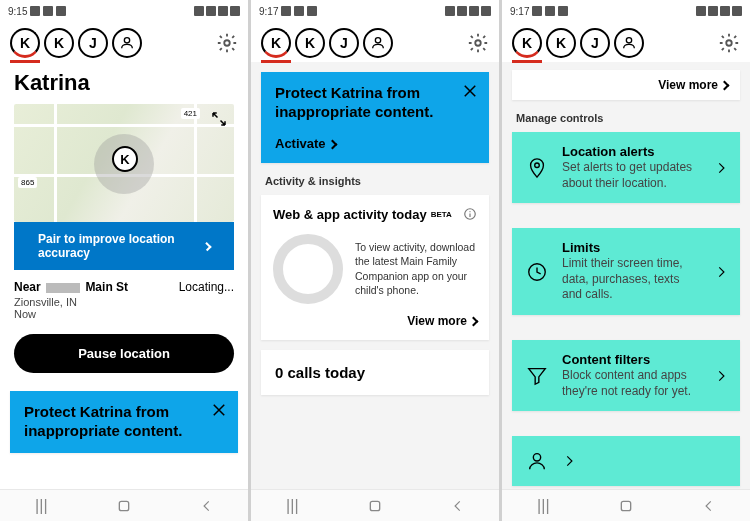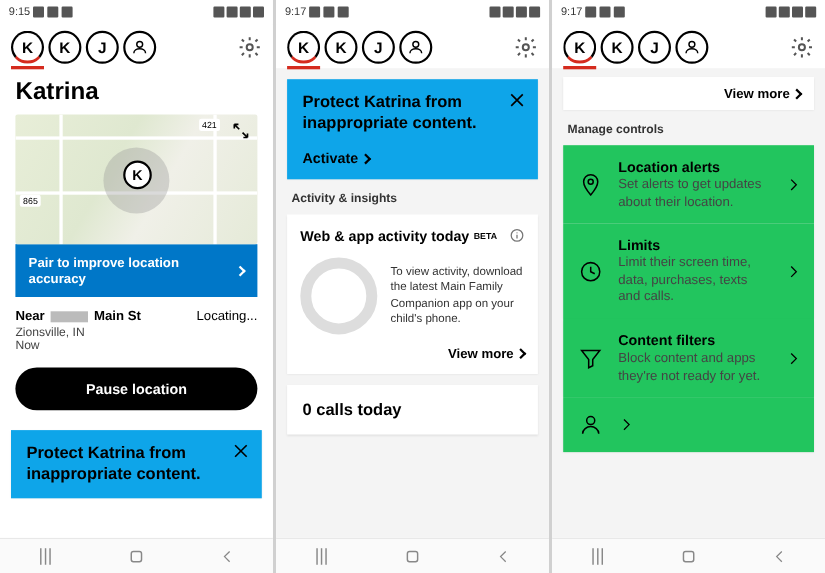--- a/index.html
+++ b/index.html
@@ -21,21 +21,21 @@
 .map-road { position: absolute; background: #fff; }
 .r1 { top: 20px; left: 0; right: 0; height: 3px; }
 .r2 { top: 70px; left: 0; right: 0; height: 3px; }
 .r3 { left: 40px; top: 0; bottom: 0; width: 3px; }
 .r4 { left: 180px; top: 0; bottom: 0; width: 3px; }
 .map-circle { position: absolute; top: 30px; left: 80px; width: 60px; height: 60px; border-radius: 50%; background: rgba(150,150,150,0.35); }
 .map-pin { position: absolute; top: 42px; left: 98px; width: 26px; height: 26px; border: 2px solid #000; border-radius: 50%; background: #fff; display: flex; align-items: center; justify-content: center; font-weight: 800; font-size: 13px; }
 .map-expand { position: absolute; top: 6px; right: 6px; width: 18px; height: 18px; }
 .map-shield { position: absolute; top: 4px; right: 34px; font-size: 8px; background: #fff; padding: 1px 3px; border-radius: 2px; }
 .map-shield2 { position: absolute; bottom: 34px; left: 4px; font-size: 8px; background: #fff; padding: 1px 3px; border-radius: 2px; }
-.blue-bar { margin: 0 14px; background: #0077c8; color: #fff; padding: 10px 12px; font-weight: 700; font-size: 12px; display: flex; align-items: center; justify-content: space-between; cursor: pointer; }
+.blue-bar { margin: 0 14px; background: #0077c8; color: #fff; padding: 10px 24px; font-weight: 700; font-size: 12px; display: flex; align-items: center; justify-content: space-between; cursor: pointer; }
 .loc-block { margin: 10px 14px 0; font-size: 12px; }
 .loc-near { display: flex; justify-content: space-between; font-weight: 700; }
 .loc-redact { display: inline-block; width: 34px; height: 10px; background: #bbb; vertical-align: middle; margin: 0 2px; }
 .loc-city { font-size: 11px; color: #444; margin-top: 2px; }
 .loc-now { font-size: 11px; color: #444; }
 .pause-btn { margin: 14px 14px 10px; background: #000; color: #fff; border-radius: 24px; padding: 12px; text-align: center; font-weight: 700; font-size: 13px; cursor: pointer; }
 .card { background: #0ea5e9; margin: 10px 10px 0; padding: 12px 14px; box-shadow: 0 1px 2px rgba(0,0,0,0.08); position: relative; }
 .card-title { font-weight: 800; font-size: 15px; line-height: 1.25; padding-right: 22px; }
 .card-close { position: absolute; top: 10px; right: 10px; width: 18px; height: 18px; cursor: pointer; }
 .card-action { text-align: left; font-weight: 700; font-size: 13px; margin-top: 14px; cursor: pointer; }
@@ -43,21 +43,21 @@
 .activity-card { background: #fff; margin: 4px 10px 0; padding: 12px 12px; box-shadow: 0 1px 2px rgba(0,0,0,0.08); }
 .act-head { font-weight: 800; font-size: 13px; display: flex; align-items: center; gap: 4px; }
 .beta { font-size: 8px; font-weight: 700; vertical-align: super; }
 .info-ic { margin-left: auto; width: 14px; height: 14px; }
 .act-body { display: flex; gap: 12px; margin-top: 12px; align-items: center; }
 .donut { width: 70px; height: 70px; border: 10px solid #ddd; border-radius: 50%; flex-shrink: 0; }
 .act-text { font-size: 10.5px; line-height: 1.35; color: #333; }
 .view-more { text-align: right; font-weight: 700; font-size: 12px; margin-top: 10px; cursor: pointer; }
 .calls-card { background: #fff; margin: 10px 10px 0; padding: 14px; font-weight: 800; font-size: 15px; box-shadow: 0 1px 2px rgba(0,0,0,0.08); }
 .control-list { margin: 4px 10px 0; }
-.control-item { background: #22c55e; margin-bottom: 0; padding: 12px 12px; display: flex; align-items: center; gap: 12px; box-shadow: 0 1px 2px rgba(0,0,0,0.08); cursor: pointer; }
+.control-item { background: #5eead4; margin-bottom: 25px; padding: 12px 12px; display: flex; align-items: center; gap: 12px; box-shadow: 0 1px 2px rgba(0,0,0,0.08); cursor: pointer; }
 .ci-icon { width: 26px; height: 26px; flex-shrink: 0; display: flex; align-items: center; justify-content: center; }
 .ci-body { flex: 1; }
 .ci-title { font-weight: 800; font-size: 13px; }
 .ci-desc { font-size: 12px; color: #444; line-height: 1.3; margin-top: 1px; }
 .ci-chev { width: 14px; height: 14px; }
 .partial-top { background: #fff; margin: 8px 10px 0; padding: 6px 12px 8px; box-shadow: 0 1px 2px rgba(0,0,0,0.08); }
 .navbar { height: 32px; background: #fafafa; display: flex; align-items: center; justify-content: space-around; border-top: 1px solid #e8e8e8; margin-top: auto; }
 .nav-btn { width: 24px; height: 18px; cursor: pointer; display: flex; align-items: center; justify-content: center; color: #888; }
 .chev { display: inline-block; width: 7px; height: 7px; border-right: 2px solid currentColor; border-bottom: 2px solid currentColor; transform: rotate(-45deg); vertical-align: middle; margin-left: 3px; }
 </style>

